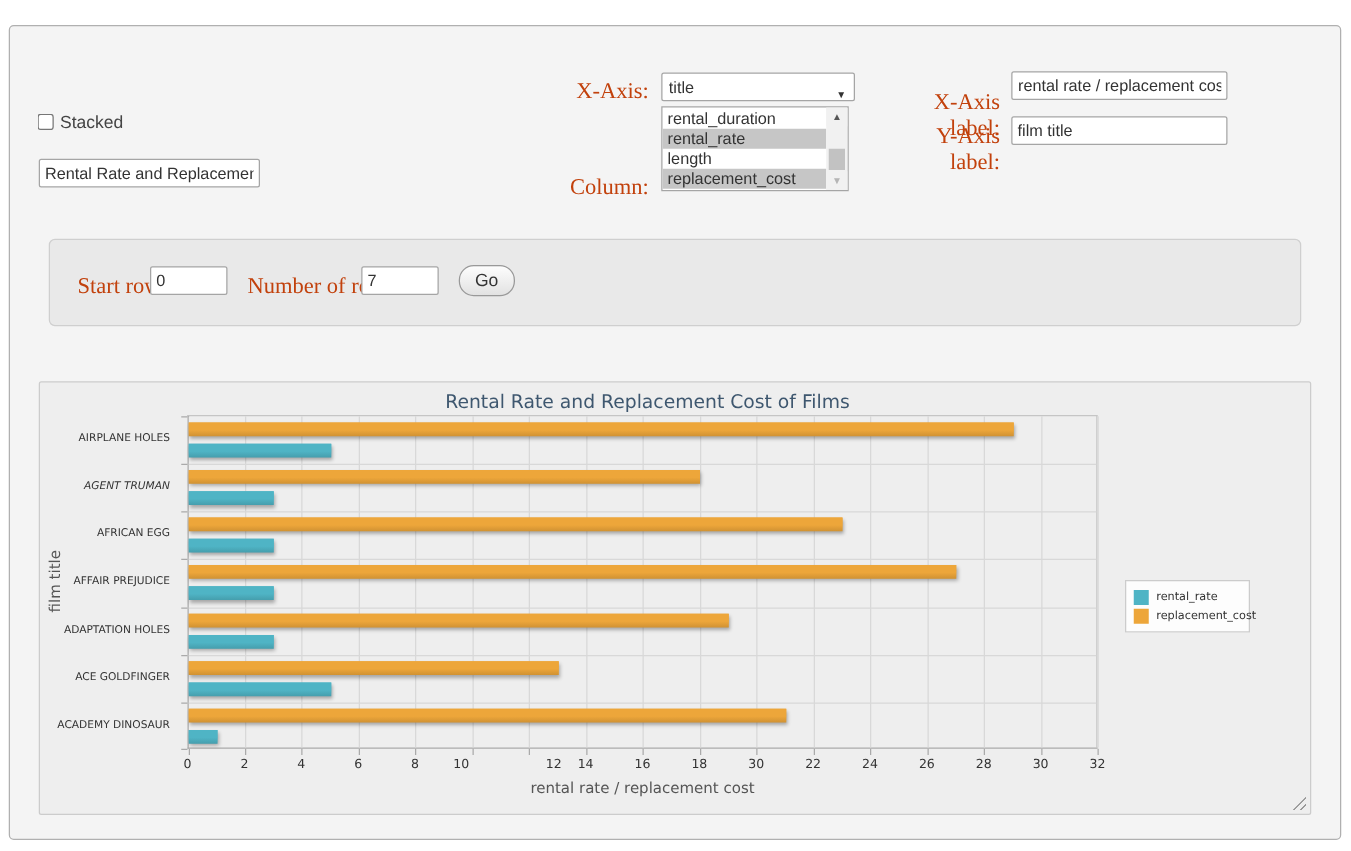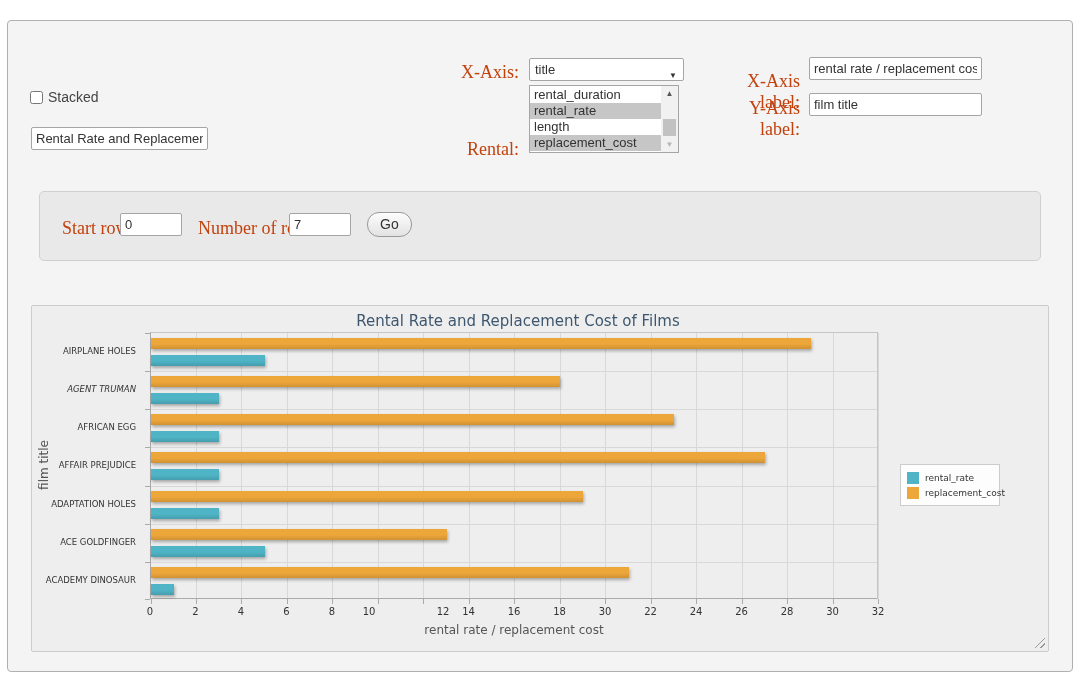--- a/index.html
+++ b/index.html
@@ -101,21 +101,21 @@
   </div>
 
   <input type="text" id="chart-title-input" class="abs" value="Rental Rate and Replacement Cost of Films" style="">
 
   <div id="xaxis-label" class="abs form-label right">X-Axis:</div>
   <div class="fake-select abs">
     <span>title</span>
     <span class="arrow">▼</span>
   </div>
 
-  <div id="series-label" class="abs form-label right">Rental:</div>
+  <div id="series-label" class="abs form-label right">Column:</div>
   <div id="series-list" class="abs">
     <div class="list-options" id="series-options">
         <div class="list-option">rental_duration</div>
         <div class="list-option selected">rental_rate</div>
         <div class="list-option">length</div>
         <div class="list-option selected">replacement_cost</div>
       </div>
     <div class="list-scrollbar">
       <div class="sb-btn sb-up">▲</div>
       <div class="sb-thumb"></div>

